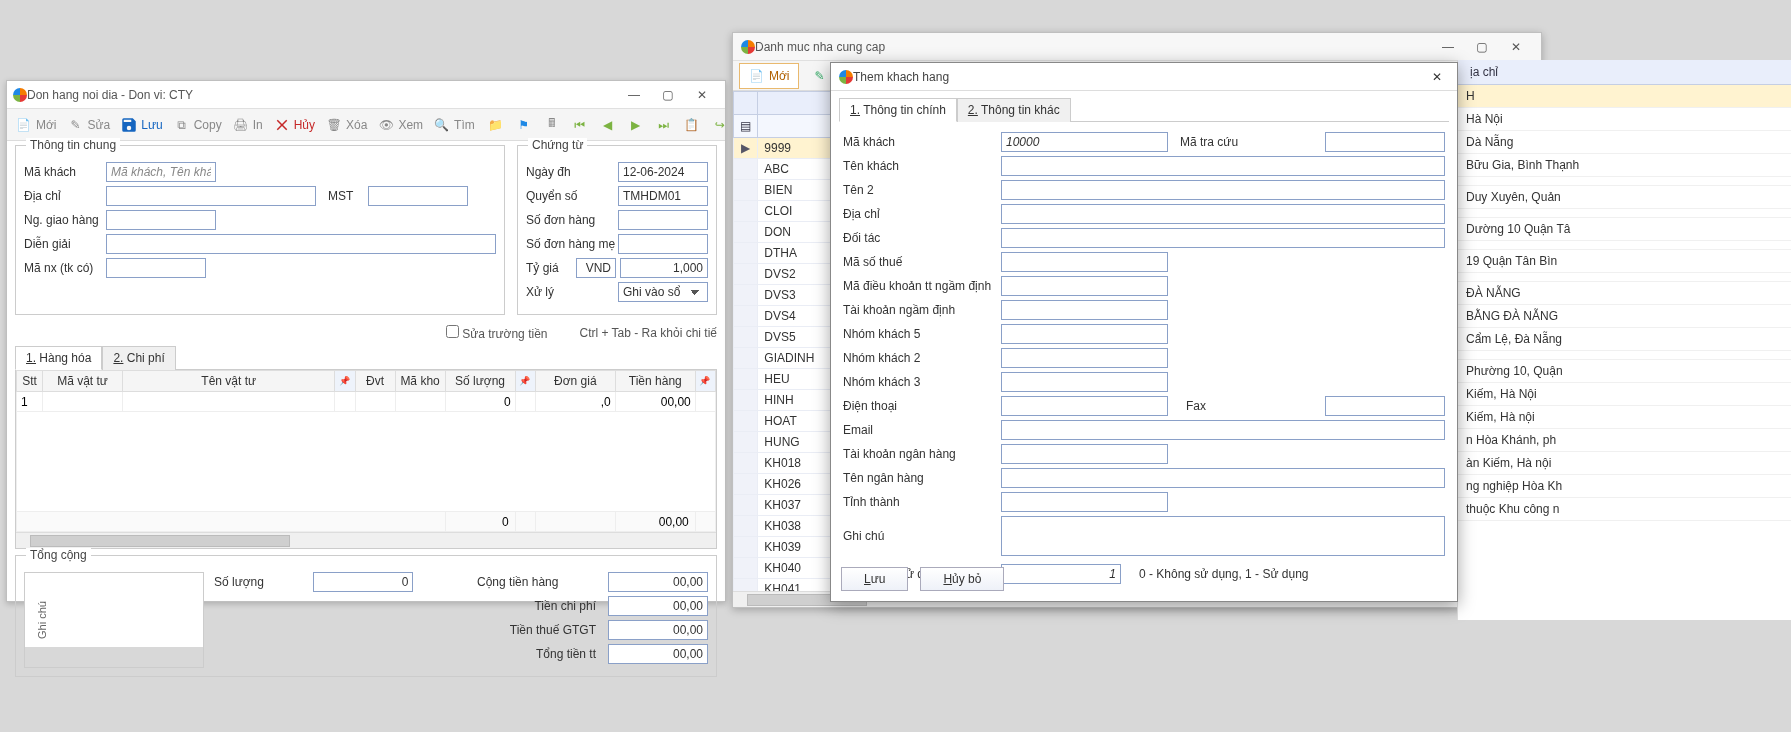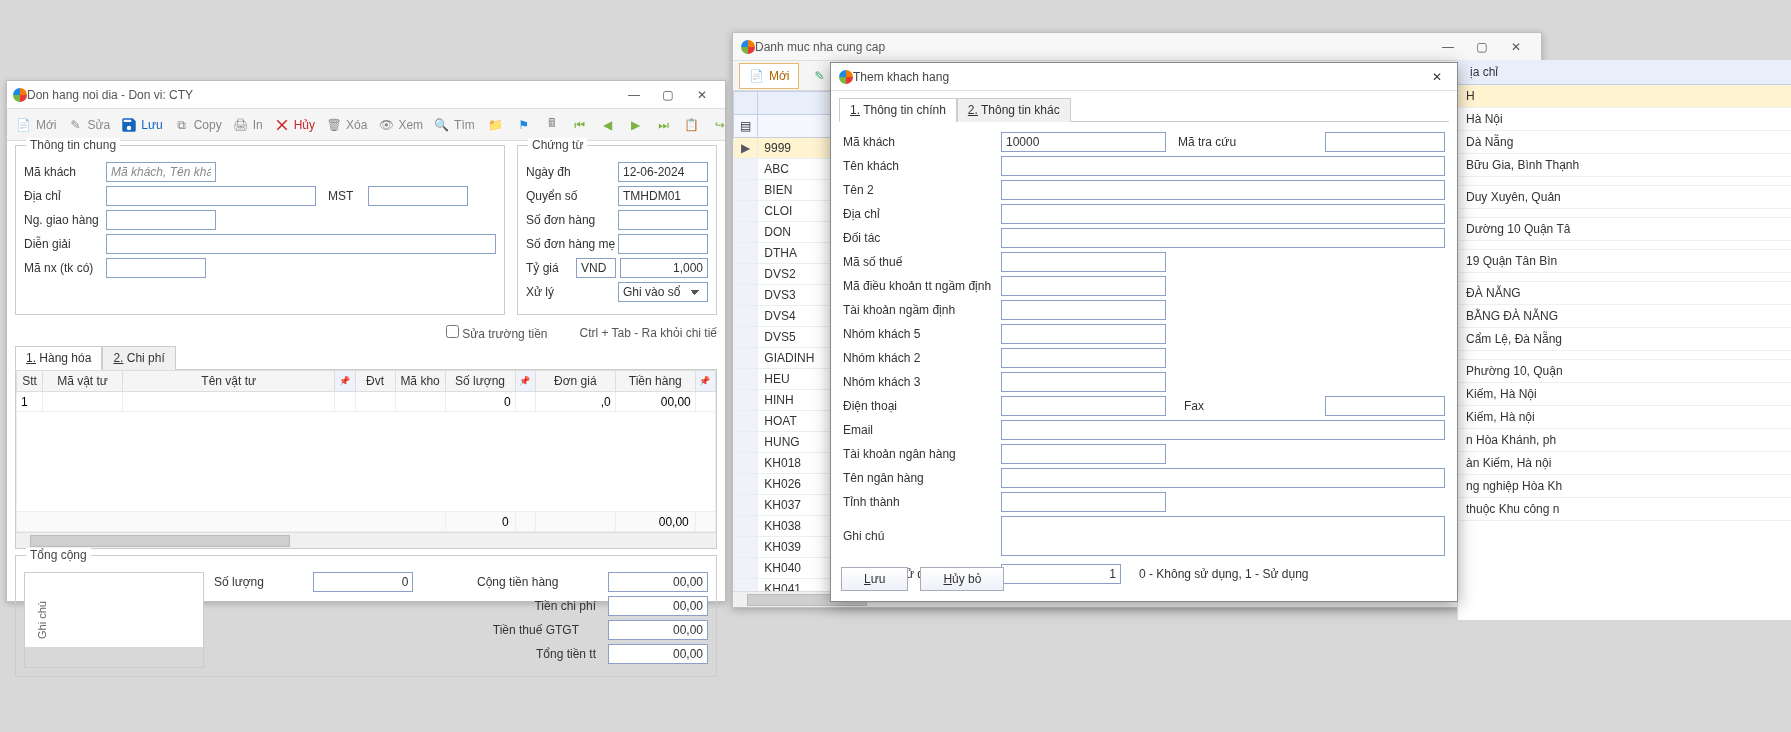--- a/index.html
+++ b/index.html
@@ -101,21 +101,21 @@
   background:#fff; border:1px solid #888; box-shadow:0 4px 16px rgba(0,0,0,.35);
 }
 .dlg .titlebar { height:28px; display:flex; align-items:center; padding:0 8px; border-bottom:1px solid #ddd; }
 .dlg .titlebar .title { flex:1; color:#444; }
 .dlg .titlebar .close { width:24px; height:20px; display:flex; align-items:center; justify-content:center; color:#333; }
 
 .dlg .tabs { margin:6px 8px 0 8px; }
 .dlg .form { padding: 10px 12px; }
 .dlg .frow { display:flex; align-items:center; margin-bottom:4px; gap:8px; }
 .dlg .frow label.main { width:150px; color:#333; }
-.dlg .frow .inp { flex:0 0 120px; }
+.dlg .frow .inp { flex:0 0 120px;font-style:italic; }
 .dlg .frow .inp.wide { flex:1; min-width: 300px; }
 .dlg .frow label.side { width:70px; color:#333; }
 .dlg textarea.inp { height:40px; resize:none; }
 
 .dlg .btnrow { position:absolute; left:10px; bottom:10px; display:flex; gap:12px; }
 .dlg .btn { border:1px solid #aab; background:linear-gradient(#fff,#eef1f8); padding:4px 22px; color:#333; }
 .dlg .btn .u { text-decoration: underline; }
 
 
 .ico { display:inline-block; }
@@ -252,21 +252,21 @@
         <div class="rowf">
             <label style="width:92px">Số đơn hàng</label>
             <input class="inp" style="width: 90px;">
           </div>
         <div class="rowf">
             <label style="width:92px">Số đơn hàng mẹ</label>
             <input class="inp" style="width: 90px;">
           </div>
         <div class="rowf">
           <label style="width:50px">Tỷ giá</label>
-          <input class="inp" style="width: 40px;" value="VND">
+          <input class="inp" style="width: 40px; text-align: right;" value="VND">
           <input class="inp" style="width: 88px; text-align: right; margin-left: 4px;" value="1,000">
         </div>
         <div class="rowf">
           <label style="width:92px">Xử lý</label>
           <select class="inp sel" style="width:90px"><option>Ghi vào sổ</option></select>
         </div>
       </div>
     </div>
 
     <div class="chkline">
@@ -340,21 +340,21 @@
           <div class="line">
             <label>Số lượng</label>
             <input class="inp" value="0" style="">
             <label style="margin-left:14px">Cộng tiền hàng</label>
             <input class="inp" value="00,00" style="">
           </div>
           <div class="line" style="justify-content:flex-end;gap:12px">
             <label>Tiền chi phí</label>
             <input class="inp" value="00,00" style="">
           </div>
-          <div class="line" style="justify-content:flex-end;gap:29px">
+          <div class="line" style="justify-content:flex-end;gap:12px">
             <label>Tiền thuế GTGT</label>
             <input class="inp" value="00,00" style="">
           </div>
           <div class="line" style="justify-content:flex-end;gap:12px">
             <label>Tổng tiền tt</label>
             <input class="inp" value="00,00" style="">
           </div>
         </div>
       </div>
     </div>

